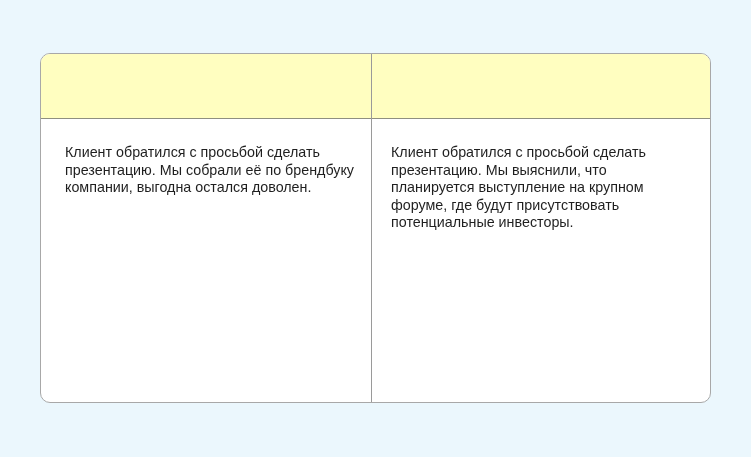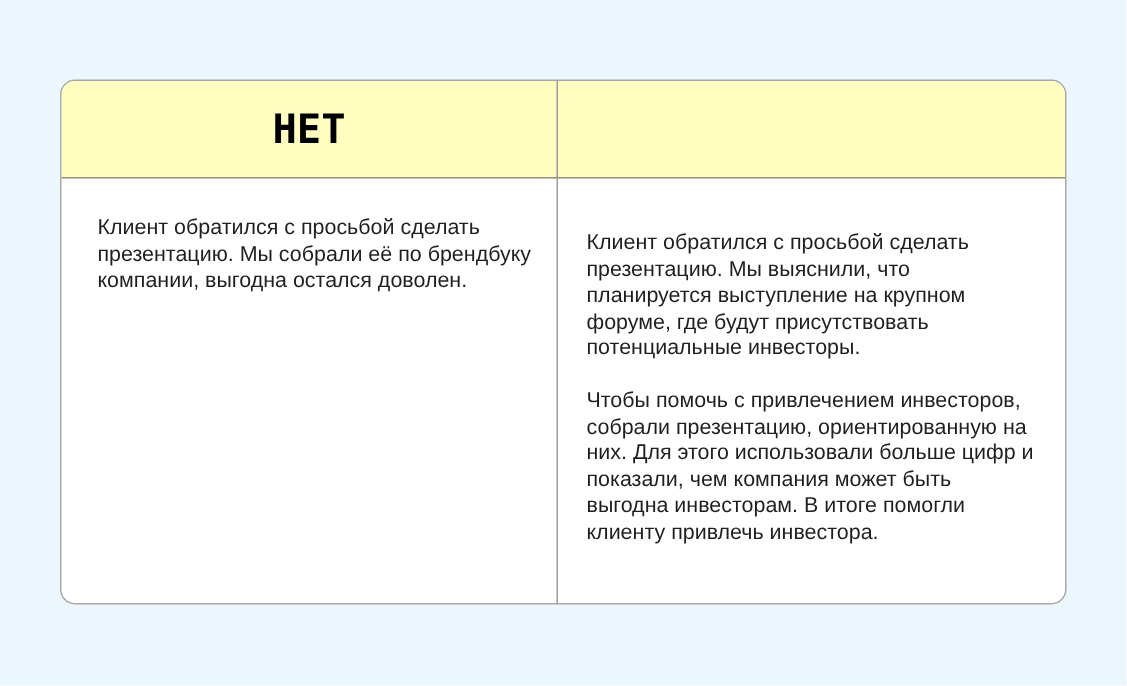--- a/index.html
+++ b/index.html
@@ -28,25 +28,23 @@
   .body-text {
     position:absolute; font-size:14.3px; line-height:17.6px; color:#1f1f1f;
   }
   .body-text p { margin:0 0 17px 0; }
 </style>
 </head>
 <body>
 
 <div class="card">
   <div class="header">
-    <div class="col-title" style="left:0;width:330px;">НЕТ</div>
   </div>
   <div class="divider"></div>
 
   <div class="body-text" style="left:24px;top:90px;width:290px;">
     <p>Клиент обратился с просьбой сделать презентацию. Мы собрали её по брендбуку компании, выгодна остался доволен.</p>
   </div>
 
-  <div class="body-text" style="left:350px;top:90px;width:300px;margin-top:10px;">
+  <div class="body-text" style="left:350px;top:90px;width:300px;">
     <p>Клиент обратился с просьбой сделать презентацию. Мы выяснили, что планируется выступление на крупном форуме, где будут присутствовать потенциальные инвесторы.</p>
-    <p>Чтобы помочь с привлечением инвесторов, собрали презентацию, ориентированную на них. Для этого использовали больше цифр и показали, чем компания может быть выгодна инвесторам. В итоге помогли клиенту привлечь инвестора.</p>
   </div>
 </div>
 
 </body></html>

